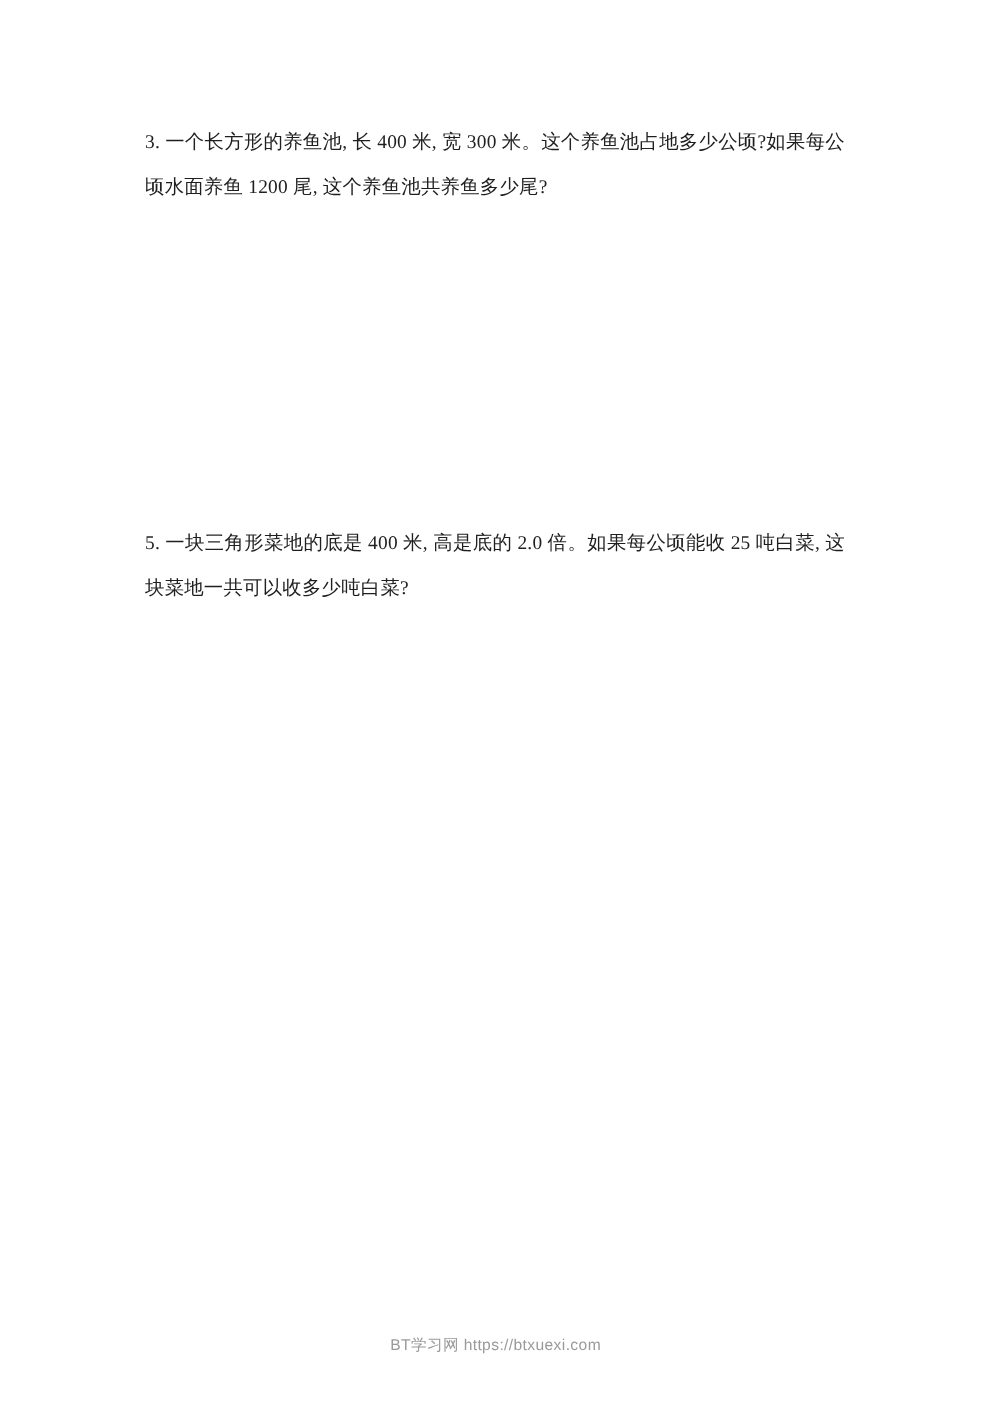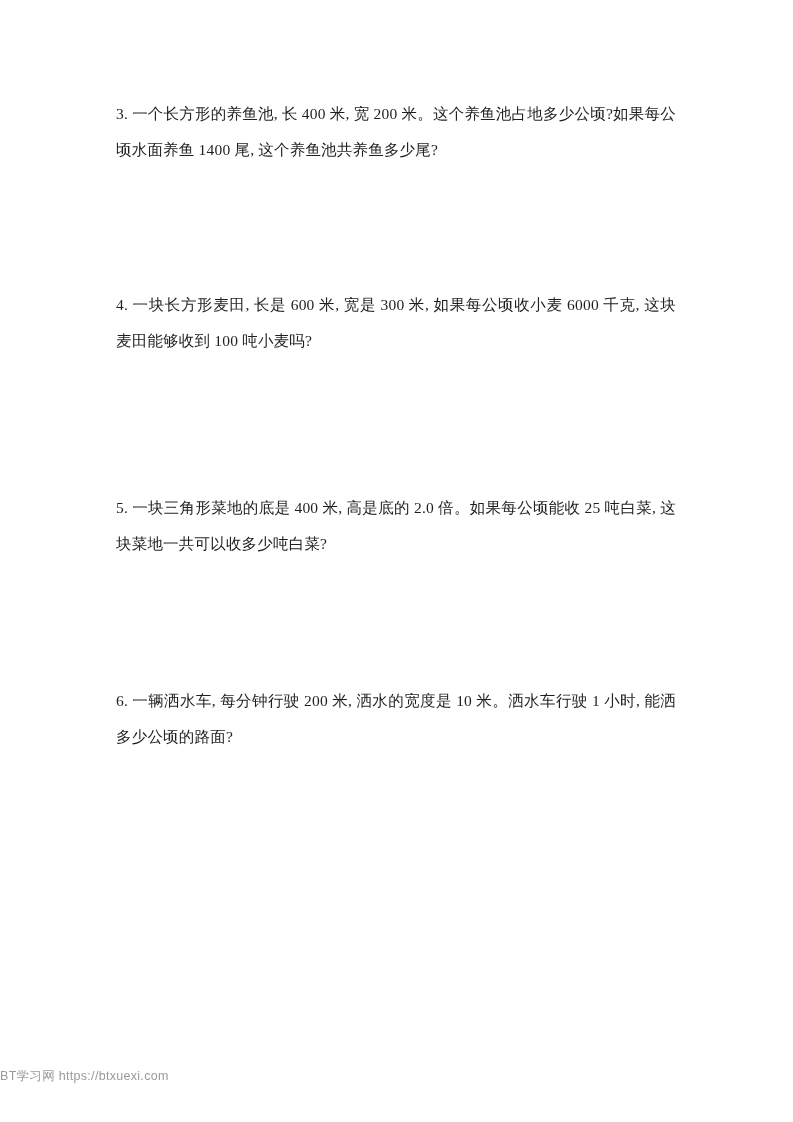--- a/index.html
+++ b/index.html
@@ -39,41 +39,40 @@
   }
   .gap-1 { height: 118px; }
   .gap-2 { height: 130px; }
   .gap-3 { height: 120px; }
   .gap-4 { height: 96px; }
   .footer {
     position: absolute;
     left: 0;
     top: 1068px;
     width: 793px;
+    text-align: center;
     font-size: 12.5px;
     color: #9a9a9a;
     font-family: "Liberation Sans", sans-serif;
     letter-spacing: 0.3px;
   }
 </style>
 </head>
 <body>
 
 <div class="page">
   <div class="content">
 
-    <p class="problem">3. 一个长方形的养鱼池, 长 400 米, 宽 200 米。这个养鱼池占地多少公顷?如果每公顷水面养鱼 1400 尾, 这个养鱼池共养鱼多少尾?</p>
+    <p class="problem">3. 一个长方形的养鱼池, 长 400 米, 宽 300 米。这个养鱼池占地多少公顷?如果每公顷水面养鱼 1200 尾, 这个养鱼池共养鱼多少尾?</p>
     <div class="gap-1"></div>
 
-    <p class="problem">4. 一块长方形麦田, 长是 600 米, 宽是 300 米, 如果每公顷收小麦 6000 千克, 这块麦田能够收到 100 吨小麦吗?</p>
     <div class="gap-2"></div>
 
     <p class="problem">5. 一块三角形菜地的底是 400 米, 高是底的 2.0 倍。如果每公顷能收 25 吨白菜, 这块菜地一共可以收多少吨白菜?</p>
     <div class="gap-3"></div>
 
-    <p class="problem">6. 一辆洒水车, 每分钟行驶 200 米, 洒水的宽度是 10 米。洒水车行驶 1 小时, 能洒多少公顷的路面?</p>
     <div class="gap-4"></div>
 
 
   </div>
 
   <div class="footer">BT学习网 https://btxuexi.com</div>
 </div>
 
 </body></html>

